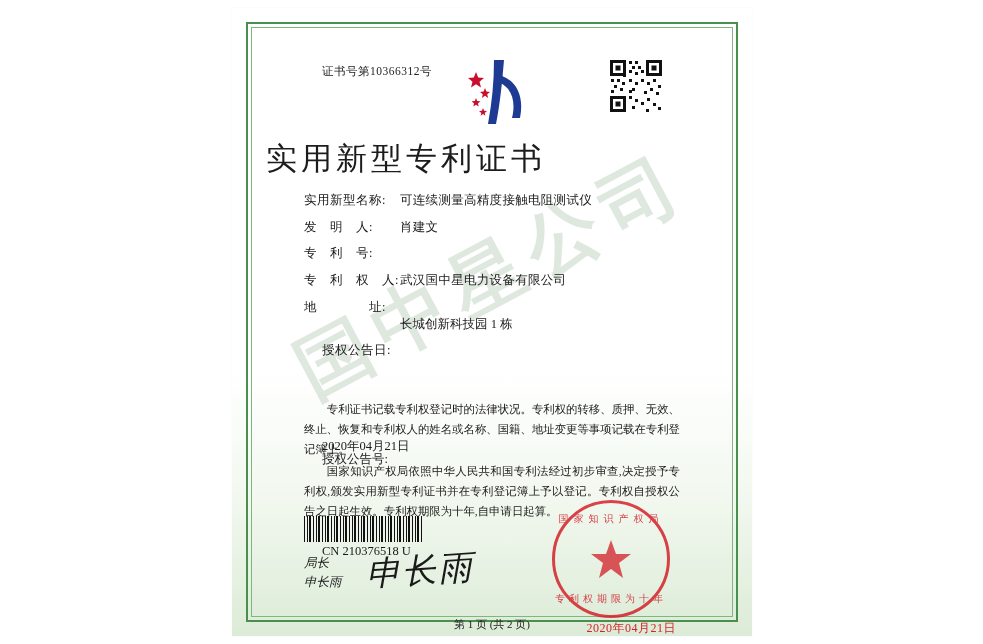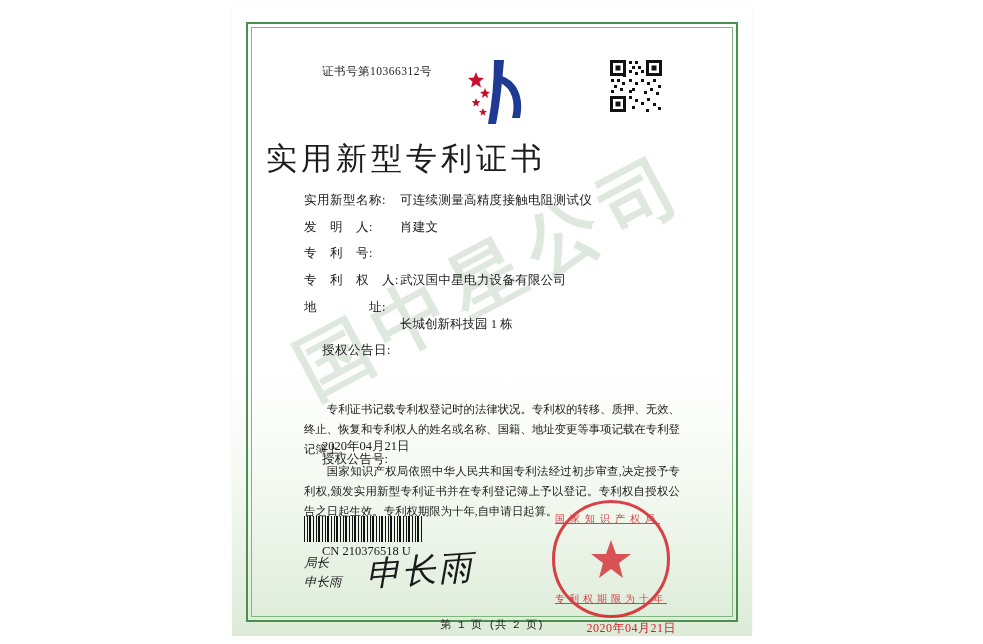--- a/index.html
+++ b/index.html
@@ -208,46 +208,44 @@
     left: 50%;
     top: 50%;
     transform: translate(-50%,-50%);
     width: 46px;
     height: 46px;
   }
   .seal-text-top, .seal-text-bottom {
     position: absolute;
     left: 0;
     width: 100%;
-    text-align: left;
+    text-align: center;
     color: #d3222a;
     font-size: 10px;
     letter-spacing: 5px;
     font-family: "Liberation Sans", sans-serif;
-    text-decoration: underline;
   }
   .seal-text-top { top: 9px; }
   .seal-text-bottom { bottom: 9px; letter-spacing: 4px; }
   .seal-date {
     position: absolute;
     right: 42px;
     top: 578px;
     font-size: 12px;
     color: #d3222a;
     letter-spacing: 0.5px;
   }
   .page-footer {
     position: absolute;
     left: 0;
     right: 0;
     bottom: 4px;
     text-align: center;
     font-size: 11px;
     color: #222;
-    font-family: Liberation Mono, monospace;
   }
   .emblem-swoosh {
     fill: #1f3a93;
   }
   .emblem-star {
     fill: #c8102e;
   }
 </style>
 </head>
 <body>

